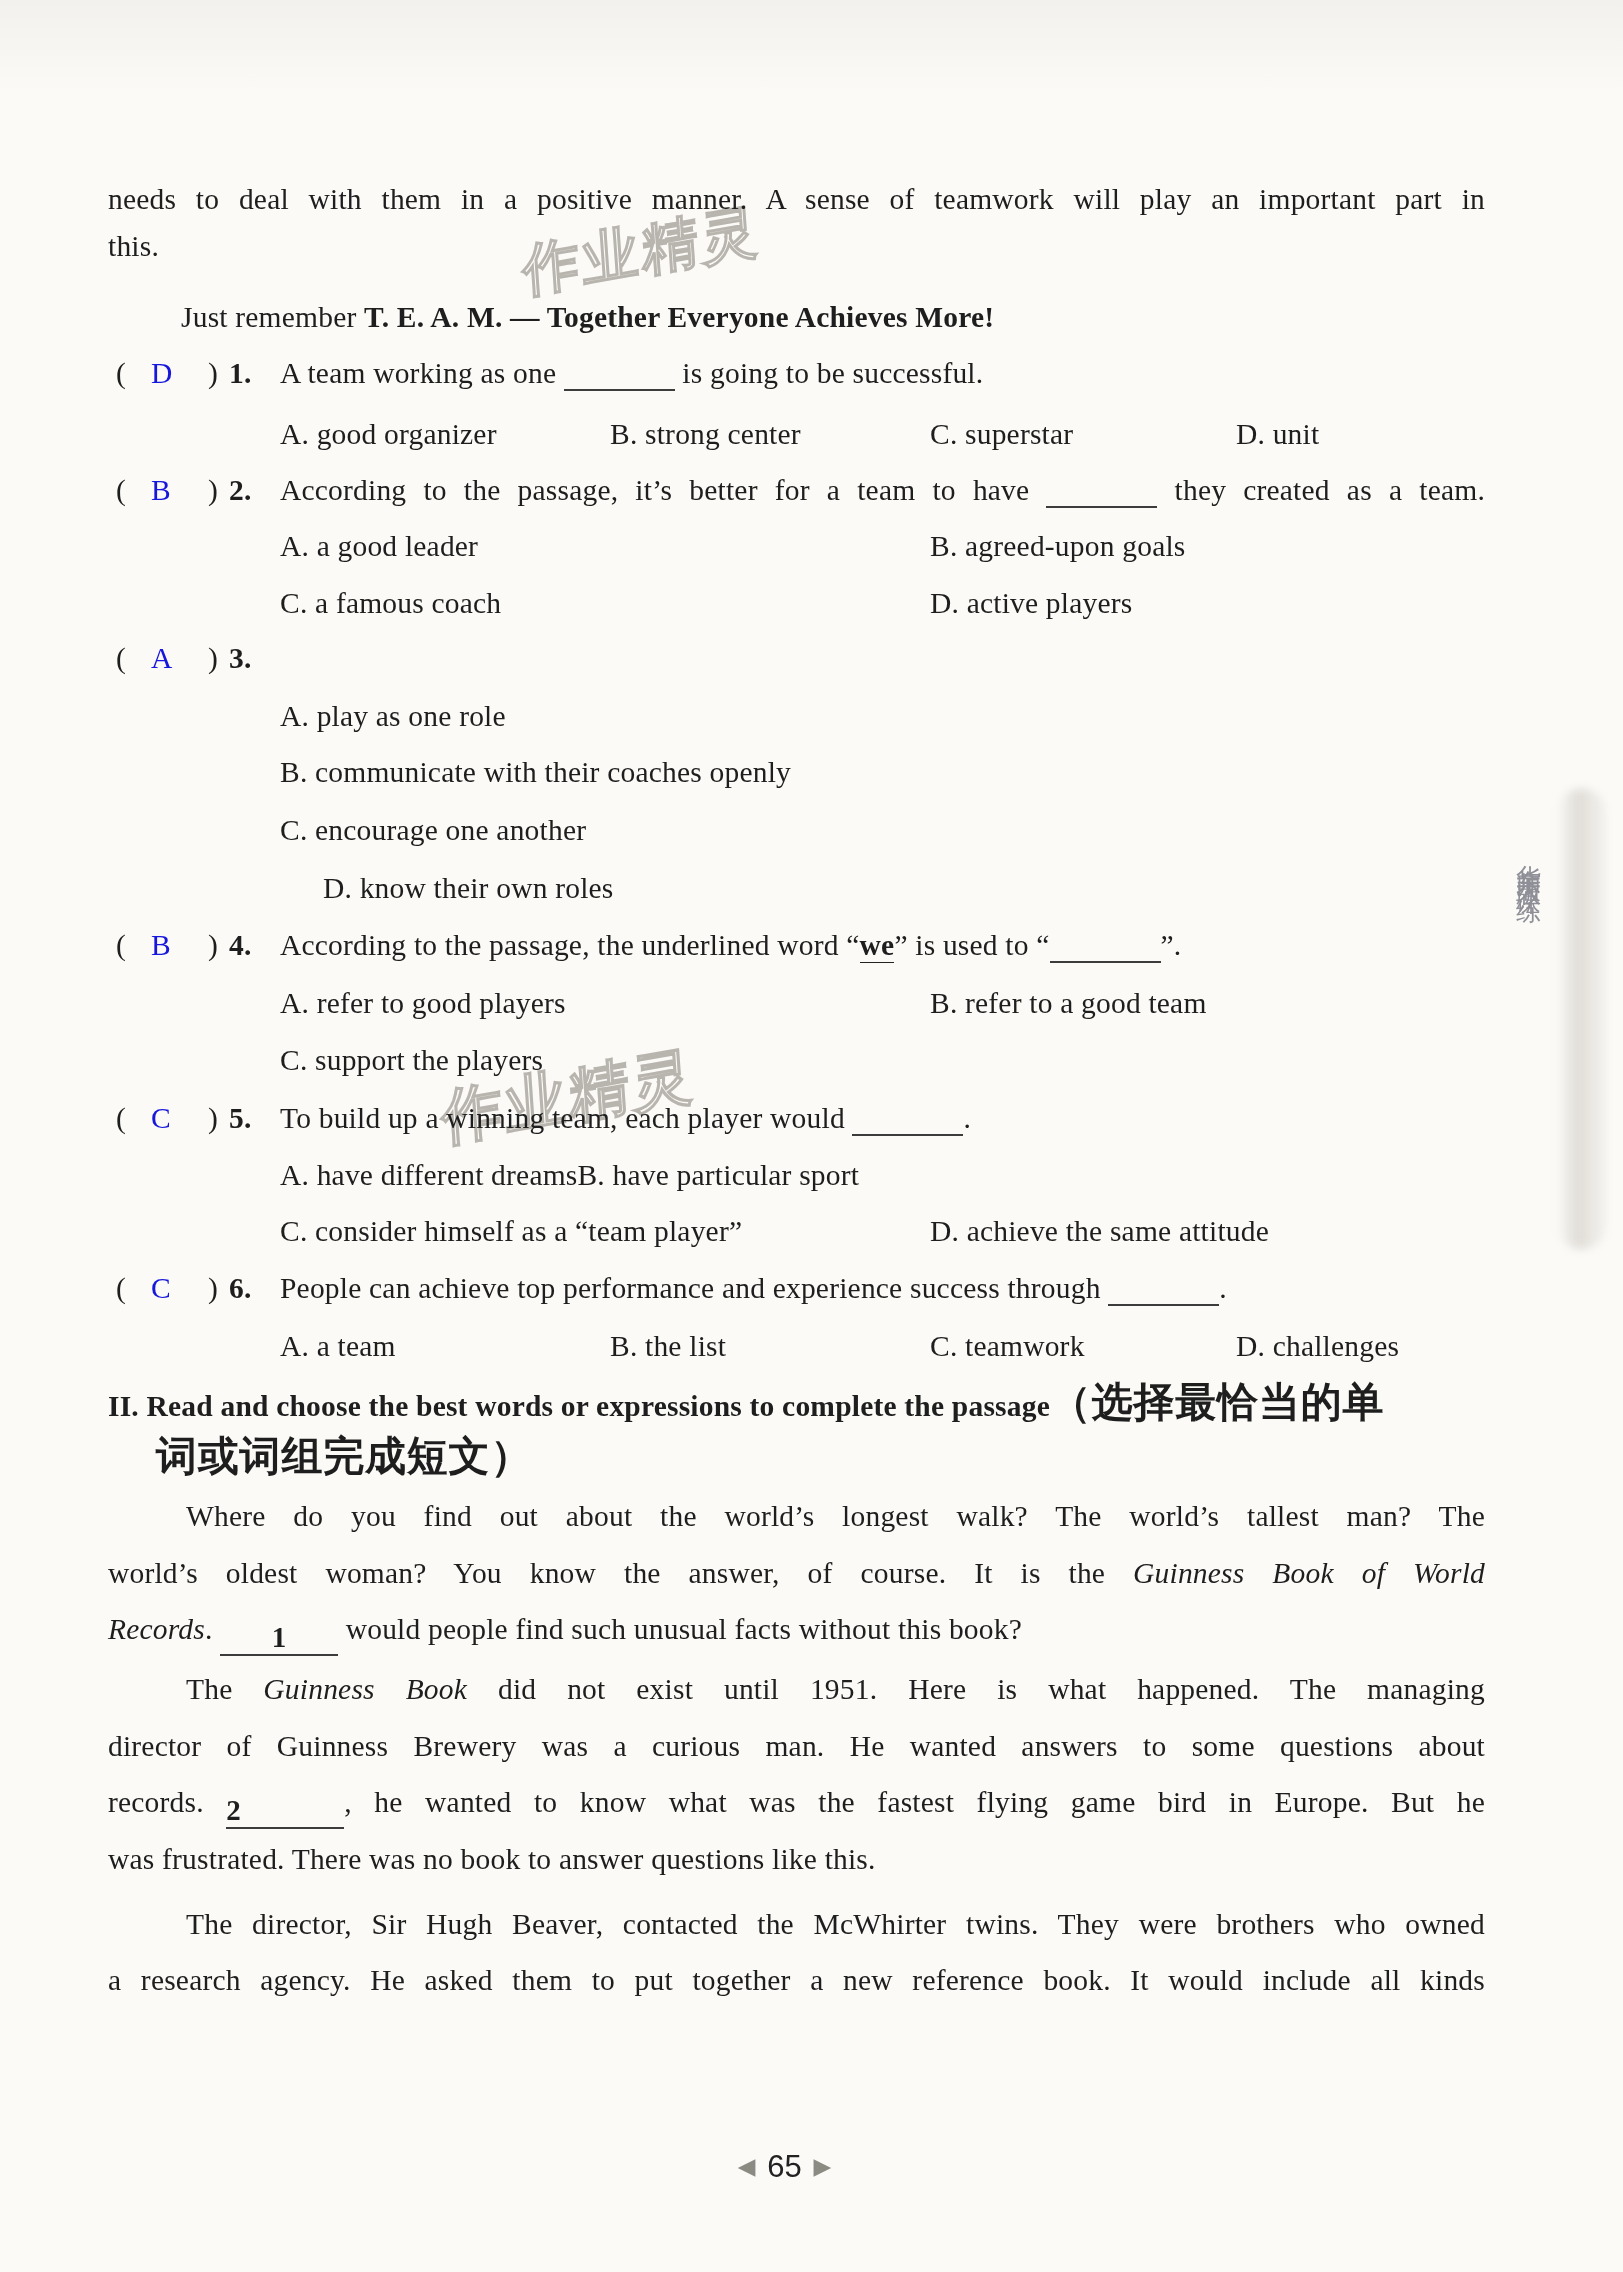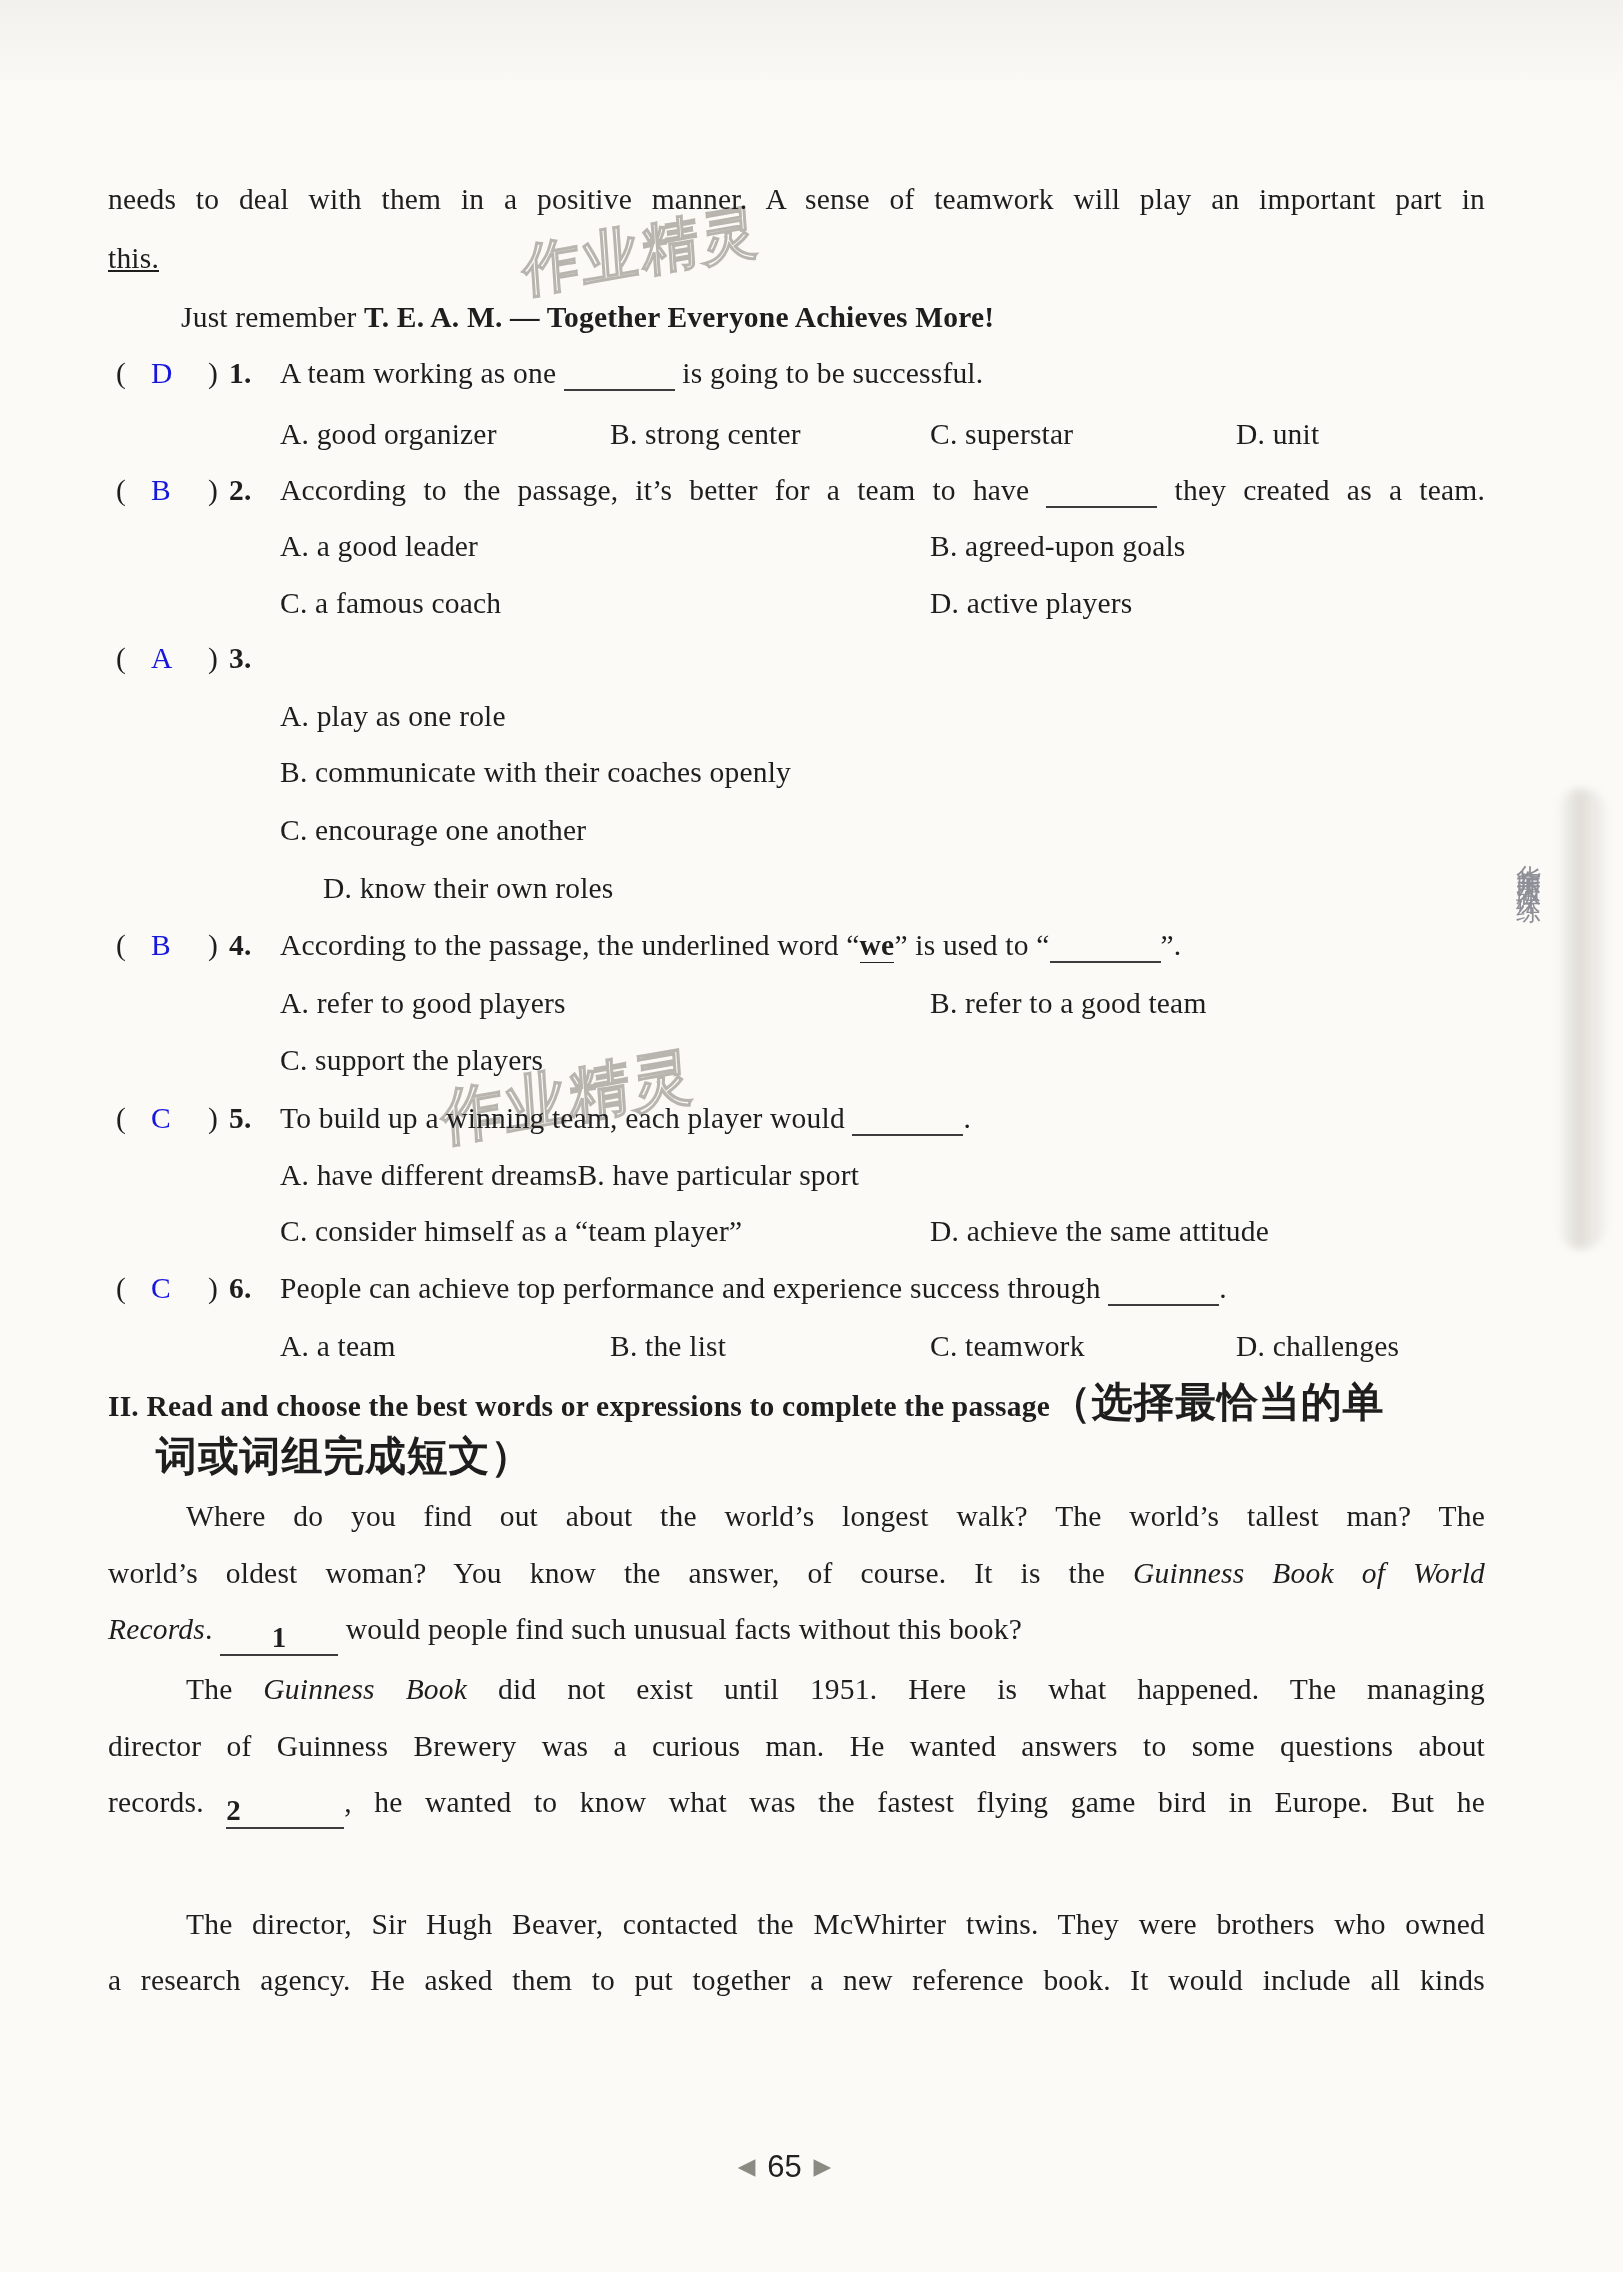--- a/index.html
+++ b/index.html
@@ -68,21 +68,21 @@
 <body>
 
 <div class="page">
   <div class="edge-shade"></div>
   <div class="watermark wm1">作业精灵</div>
   <div class="watermark wm2">作业精灵</div>
   <div class="side-label">华东师大版一课一练</div>
 
   <div id="content">
       <div class="frag just" style="top: 180px; left: 108px; width: 1377px;"><span>needs to deal with them in a positive manner. A sense of teamwork will play an important part in</span></div>
-      <div class="frag" style="top: 239px; left: 108px; text-decoration: underline;"><span>this.</span></div>
+      <div class="frag" style="top: 227px; left: 108px;"><span>this.</span></div>
       <div class="frag" style="top: 298px; left: 181px;"><span>Just remember </span><span class="st-b">T. E. A. M. — Together Everyone Achieves More!</span></div>
       <div class="frag" style="top: 354px; left: 116px;"><span>(</span></div>
       <div class="frag" style="top: 354px; left: 151px;"><span class="st-a">D</span></div>
       <div class="frag" style="top: 354px; left: 208px;"><span>)</span></div>
       <div class="frag" style="top: 354px; left: 229px;"><span class="st-b">1.</span></div>
       <div class="frag" style="top: 354px; left: 280px;"><span>A team working as one </span><span class="blank" style="width: 111px;"></span><span> is going to be successful.</span></div>
       <div class="frag" style="top: 415px; left: 280px;"><span>A. good organizer</span></div>
       <div class="frag" style="top: 415px; left: 610px;"><span>B. strong center</span></div>
       <div class="frag" style="top: 415px; left: 930px;"><span>C. superstar</span></div>
       <div class="frag" style="top: 415px; left: 1236px;"><span>D. unit</span></div>
@@ -129,20 +129,21 @@
       <div class="frag" style="top: 1327px; left: 930px;"><span>C. teamwork</span></div>
       <div class="frag" style="top: 1327px; left: 1236px;"><span>D. challenges</span></div>
       <div class="frag" style="top: 1383px; left: 108px;"><span class="st-b">II. Read and choose the best words or expressions to complete the passage</span><span class="st-b st-c">（选择最恰当的单</span></div>
       <div class="frag" style="top: 1437px; left: 156px;"><span class="st-b st-c">词或词组完成短文）</span></div>
       <div class="frag just" style="top: 1497px; left: 186px; width: 1299px;"><span>Where do you find out about the world’s longest walk? The world’s tallest man? The</span></div>
       <div class="frag just" style="top: 1554px; left: 108px; width: 1377px;"><span>world’s oldest woman? You know the answer, of course. It is the </span><span class="st-i">Guinness Book of World</span></div>
       <div class="frag" style="top: 1610px; left: 108px;"><span class="st-i">Records</span><span>. </span><span class="blank" style="width: 118px;">1</span><span> would people find such unusual facts without this book?</span></div>
       <div class="frag just" style="top: 1670px; left: 186px; width: 1299px;"><span>The </span><span class="st-i">Guinness Book</span><span> did not exist until 1951. Here is what happened. The managing</span></div>
       <div class="frag just" style="top: 1727px; left: 108px; width: 1377px;"><span>director of Guinness Brewery was a curious man. He wanted answers to some questions about</span></div>
       <div class="frag just" style="top: 1783px; left: 108px; width: 1377px;"><span>records. </span><span class="blank" style="width: 118px;">2</span><span>, he wanted to know what was the fastest flying game bird in Europe. But he</span></div>
+      <div class="frag" style="top: 1840px; left: 108px;"><span>was frustrated. There was no book to answer questions like this.</span></div>
       <div class="frag just" style="top: 1905px; left: 186px; width: 1299px;"><span>The director, Sir Hugh Beaver, contacted the McWhirter twins. They were brothers who owned</span></div>
       <div class="frag just" style="top: 1961px; left: 108px; width: 1377px;"><span>a research agency. He asked them to put together a new reference book. It would include all kinds</span></div>
     </div>
 
   <div class="footer">
     <span class="tri">◀</span>
     <span class="pagenum">65</span>
     <span class="tri">▶</span>
   </div>
 </div>

